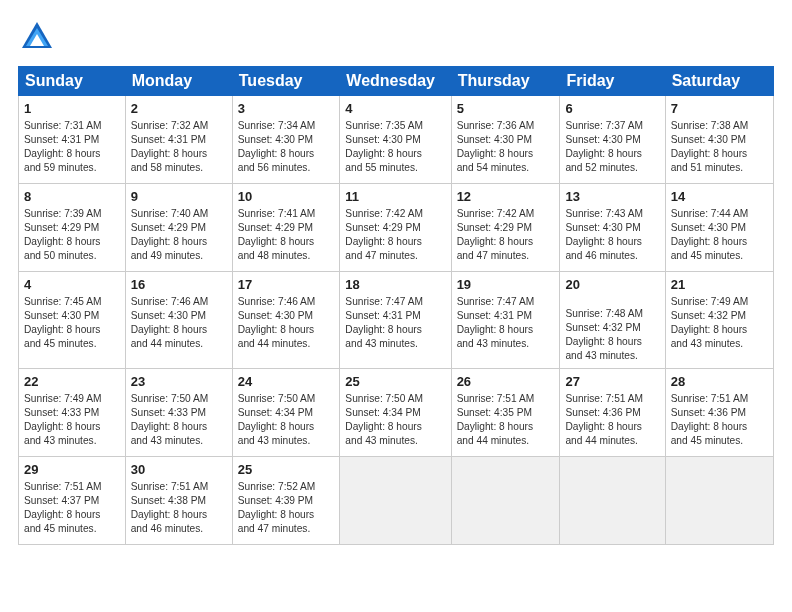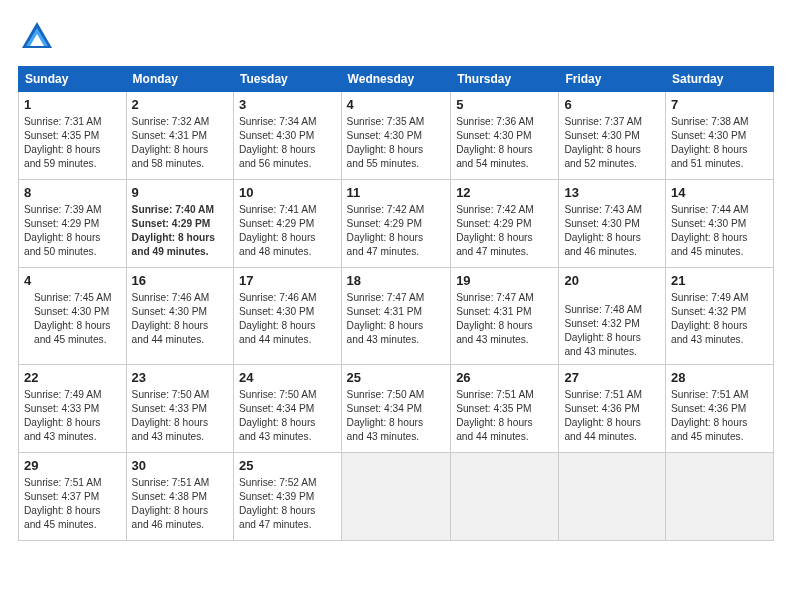--- a/index.html
+++ b/index.html
@@ -63,21 +63,21 @@
     .calendar {
       width: 100%;
       border-collapse: collapse;
       font-size: 11px;
     }
     .calendar th {
       background: #1565c0;
       color: #fff;
       text-align: left;
       padding: 5px 6px;
-      font-size: 12px;
+      font-size: 16px;
       font-weight: bold;
       border: 1px solid #1565c0;
     }
     .calendar td {
       border: 1px solid #ccc;
       vertical-align: top;
       padding: 4px 5px;
       width: 113px;
       height: 88px;
       background: #fff;
@@ -133,21 +133,21 @@
           <th>Thursday</th>
           <th>Friday</th>
           <th>Saturday</th>
         </tr>
     </thead>
     <tbody id="calendar-body">
     <tr>
           <td>
             <span class="day-num">1</span>
             <div class="day-info" style="white-space: pre-line;">Sunrise: 7:31 AM
-Sunset: 4:35 PM
+Sunset: 4:31 PM
 Daylight: 8 hours
 and 59 minutes.</div>
           </td>
           <td>
             <span class="day-num">2</span>
             <div class="day-info" style="white-space: pre-line;">Sunrise: 7:32 AM
 Sunset: 4:31 PM
 Daylight: 8 hours
 and 58 minutes.</div>
           </td>
@@ -190,21 +190,21 @@
         <tr>
           <td>
             <span class="day-num">8</span>
             <div class="day-info" style="white-space: pre-line;">Sunrise: 7:39 AM
 Sunset: 4:29 PM
 Daylight: 8 hours
 and 50 minutes.</div>
           </td>
           <td>
             <span class="day-num">9</span>
-            <div class="day-info" style="white-space: pre-line; font-weight: bold;">Sunrise: 7:40 AM
+            <div class="day-info" style="white-space: pre-line;">Sunrise: 7:40 AM
 Sunset: 4:29 PM
 Daylight: 8 hours
 and 49 minutes.</div>
           </td>
           <td>
             <span class="day-num">10</span>
             <div class="day-info" style="white-space: pre-line;">Sunrise: 7:41 AM
 Sunset: 4:29 PM
 Daylight: 8 hours
 and 48 minutes.</div>
@@ -234,21 +234,21 @@
             <span class="day-num">14</span>
             <div class="day-info" style="white-space: pre-line;">Sunrise: 7:44 AM
 Sunset: 4:30 PM
 Daylight: 8 hours
 and 45 minutes.</div>
           </td>
         </tr>
         <tr>
           <td>
             <span class="day-num">4</span>
-            <div class="day-info" style="white-space: pre-line; margin-left: 10px;">Sunrise: 7:45 AM
+            <div class="day-info" style="white-space: pre-line;">Sunrise: 7:45 AM
 Sunset: 4:30 PM
 Daylight: 8 hours
 and 45 minutes.</div>
           </td>
           <td>
             <span class="day-num">16</span>
             <div class="day-info" style="white-space: pre-line;">Sunrise: 7:46 AM
 Sunset: 4:30 PM
 Daylight: 8 hours
 and 44 minutes.</div>

